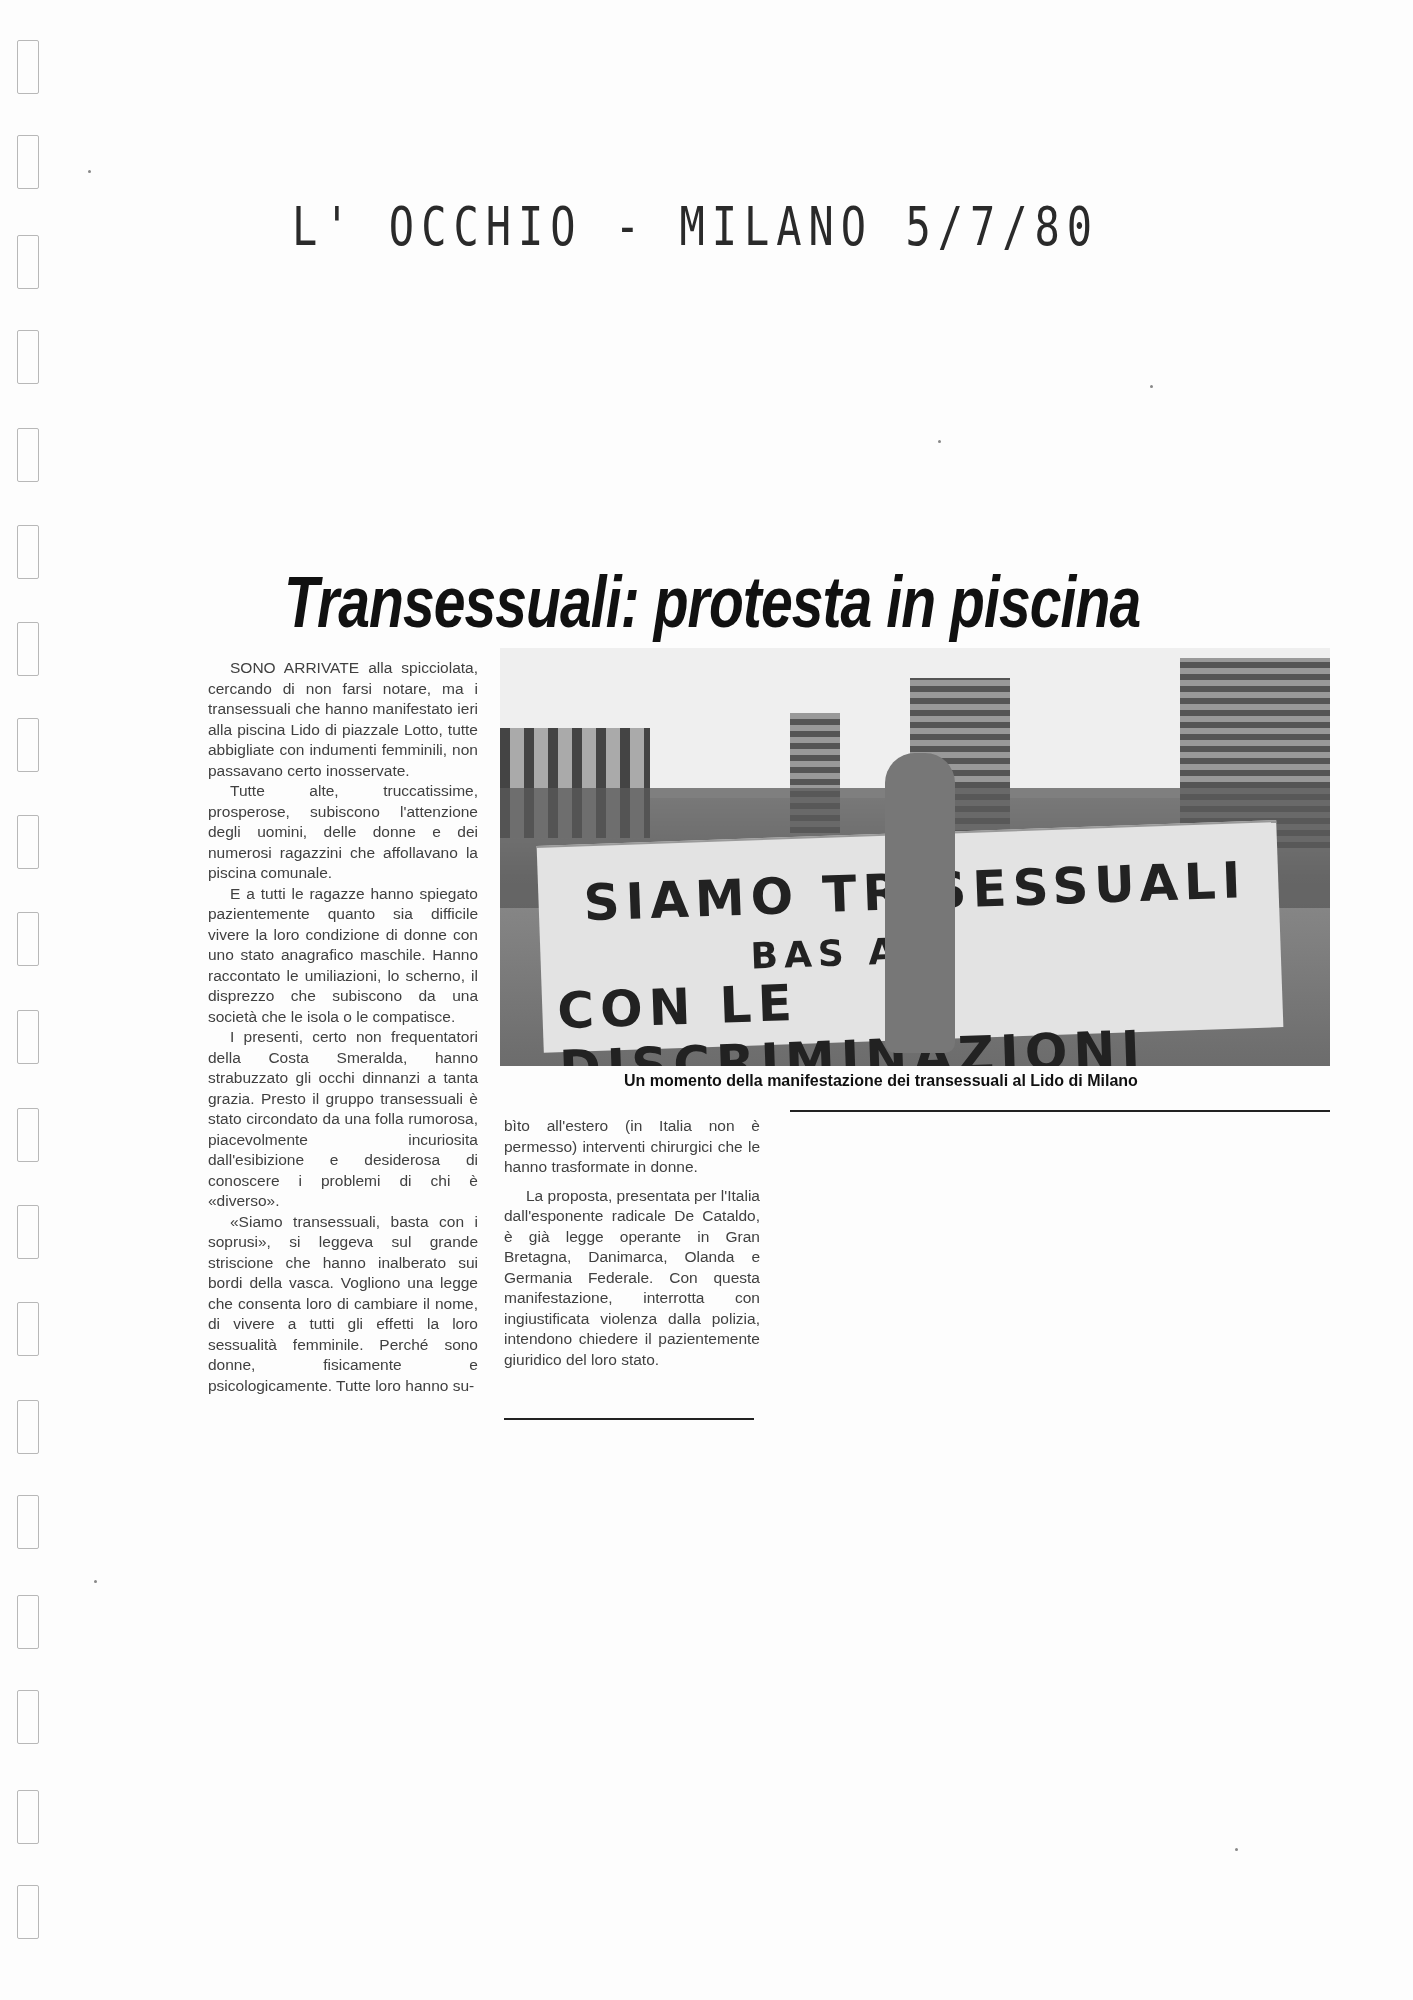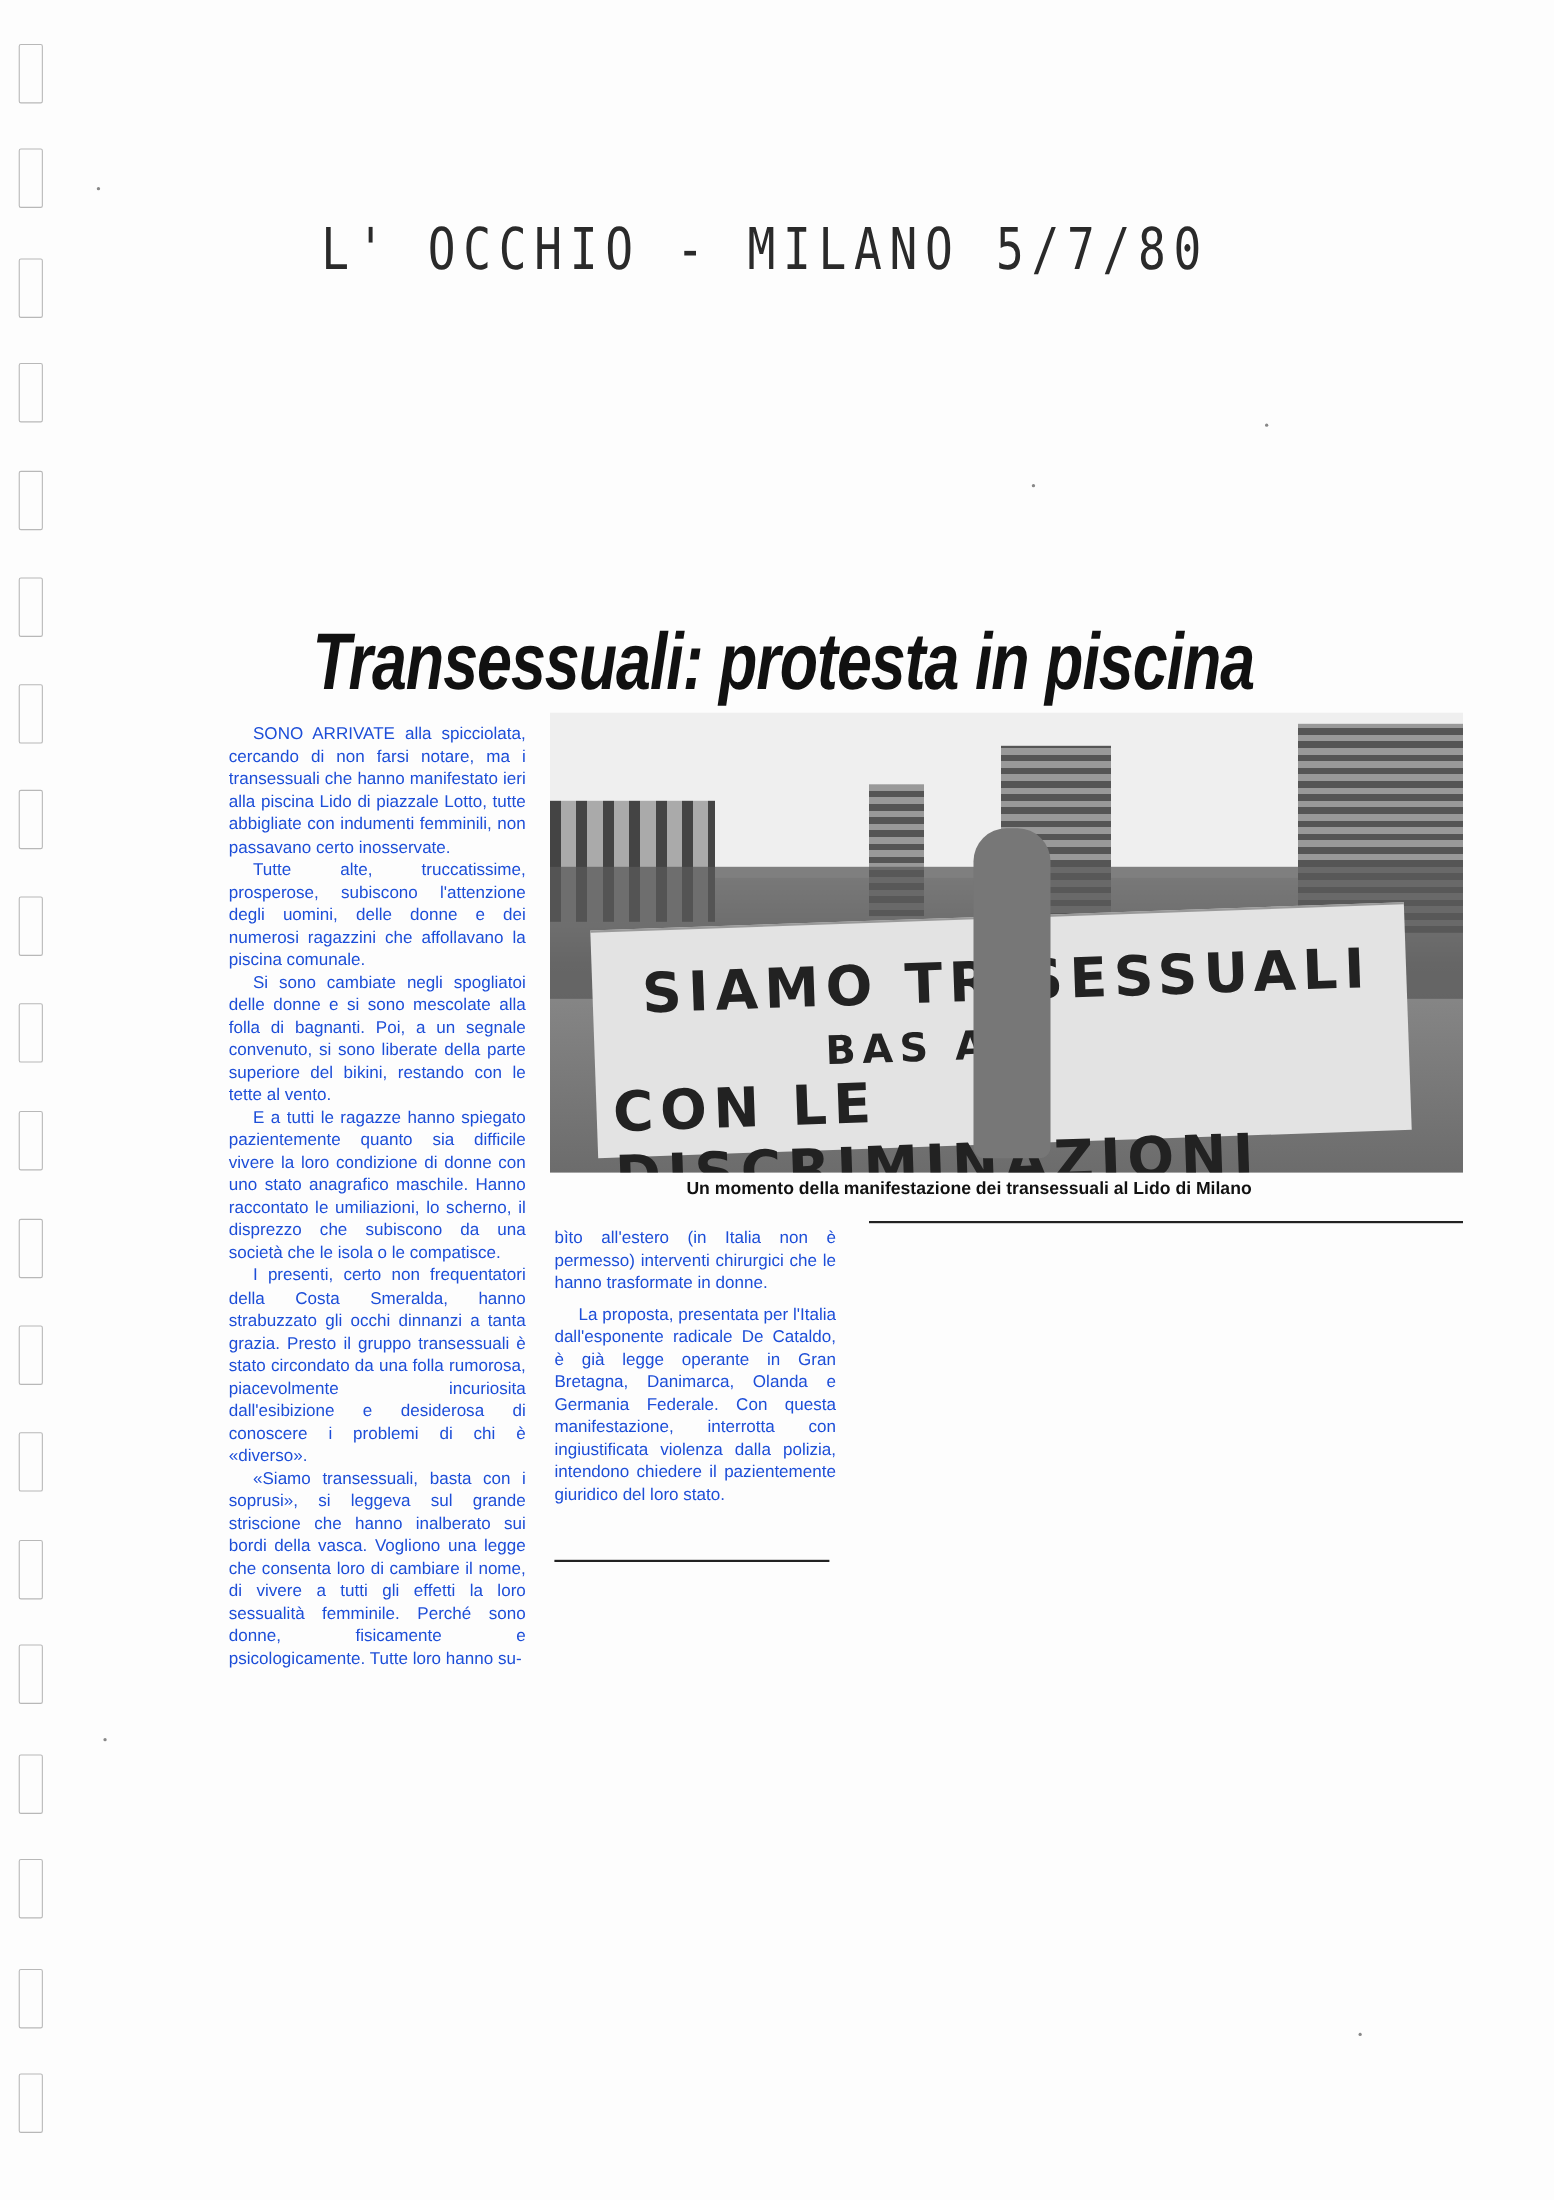--- a/index.html
+++ b/index.html
@@ -16,21 +16,21 @@
     font-family: "DejaVu Sans Mono", monospace; font-size: 42px; letter-spacing: 7px;
     transform: scaleY(1.25); transform-origin: left top; color: #2a2a2a; font-weight: normal;
   }
   .headline {
     position: absolute; left: 284px; top: 560px; width: 1000px;
     font-family: "Liberation Sans", sans-serif; font-weight: bold; font-style: italic;
     font-size: 62px; letter-spacing: -1px; color: #111; transform: scaleX(0.92) scaleY(1.18);
     transform-origin: left top; white-space: nowrap;
   }
   .column {
-    position: absolute; font-size: 15.5px; line-height: 20.5px; text-align: justify; color: #1d4ed8;
+    position: absolute; font-size: 15.5px; line-height: 20.5px; text-align: justify; color: #404040;
   }
   .col1 { left: 208px; top: 658px; width: 270px; }
   .col2 { left: 504px; top: 1116px; width: 256px; }
   .column p { margin: 0 0 0 0; text-indent: 22px; }
   .column p.gap { margin-top: 8px; }
   .column p.noindent { text-indent: 0; }
   .photo {
     position: absolute; left: 500px; top: 648px; width: 830px; height: 418px; overflow: hidden;
     background: linear-gradient(180deg, #e8e8e8 0%, #d6d6d6 35%, #8a8a8a 55%, #6c6c6c 100%);
   }
@@ -88,21 +88,20 @@
 <div class="speck" style="left:94px;top:1580px"></div>
 <div class="speck" style="left:1235px;top:1848px"></div>
 
 <div class="handwritten">L' OCCHIO - MILANO 5/7/80</div>
 
 <h1 class="headline" style="margin:0">Transessuali: protesta in piscina</h1>
 
 <div class="column col1">
   <p>SONO ARRIVATE alla spicciolata, cercando di non farsi notare, ma i transessuali che hanno manifestato ieri alla piscina Lido di piazzale Lotto, tutte abbigliate con indumenti femminili, non passavano certo inosservate.</p>
   <p>Tutte alte, truccatissime, prosperose, subiscono l'attenzione degli uomini, delle donne e dei numerosi ragazzini che affollavano la piscina comunale.</p>
-  <p>Si sono cambiate negli spogliatoi delle donne e si sono mescolate alla folla di bagnanti. Poi, a un segnale convenuto, si sono liberate della parte superiore del bikini, restando con le tette al vento.</p>
   <p>E a tutti le ragazze hanno spiegato pazientemente quanto sia difficile vivere la loro condizione di donne con uno stato anagrafico maschile. Hanno raccontato le umiliazioni, lo scherno, il disprezzo che subiscono da una società che le isola o le compatisce.</p>
   <p>I presenti, certo non frequentatori della Costa Smeralda, hanno strabuzzato gli occhi dinnanzi a tanta grazia. Presto il gruppo transessuali è stato circondato da una folla rumorosa, piacevolmente incuriosita dall'esibizione e desiderosa di conoscere i problemi di chi è «diverso».</p>
   <p>«Siamo transessuali, basta con i soprusi», si leggeva sul grande striscione che hanno inalberato sui bordi della vasca. Vogliono una legge che consenta loro di cambiare il nome, di vivere a tutti gli effetti la loro sessualità femminile. Perché sono donne, fisicamente e psicologicamente. Tutte loro hanno su-</p>
 </div>
 
 <div class="photo">
   <div class="sky"></div>
   <div class="bldg b4"></div>
   <div class="bldg b2"></div>
   <div class="bldg b1"></div>

